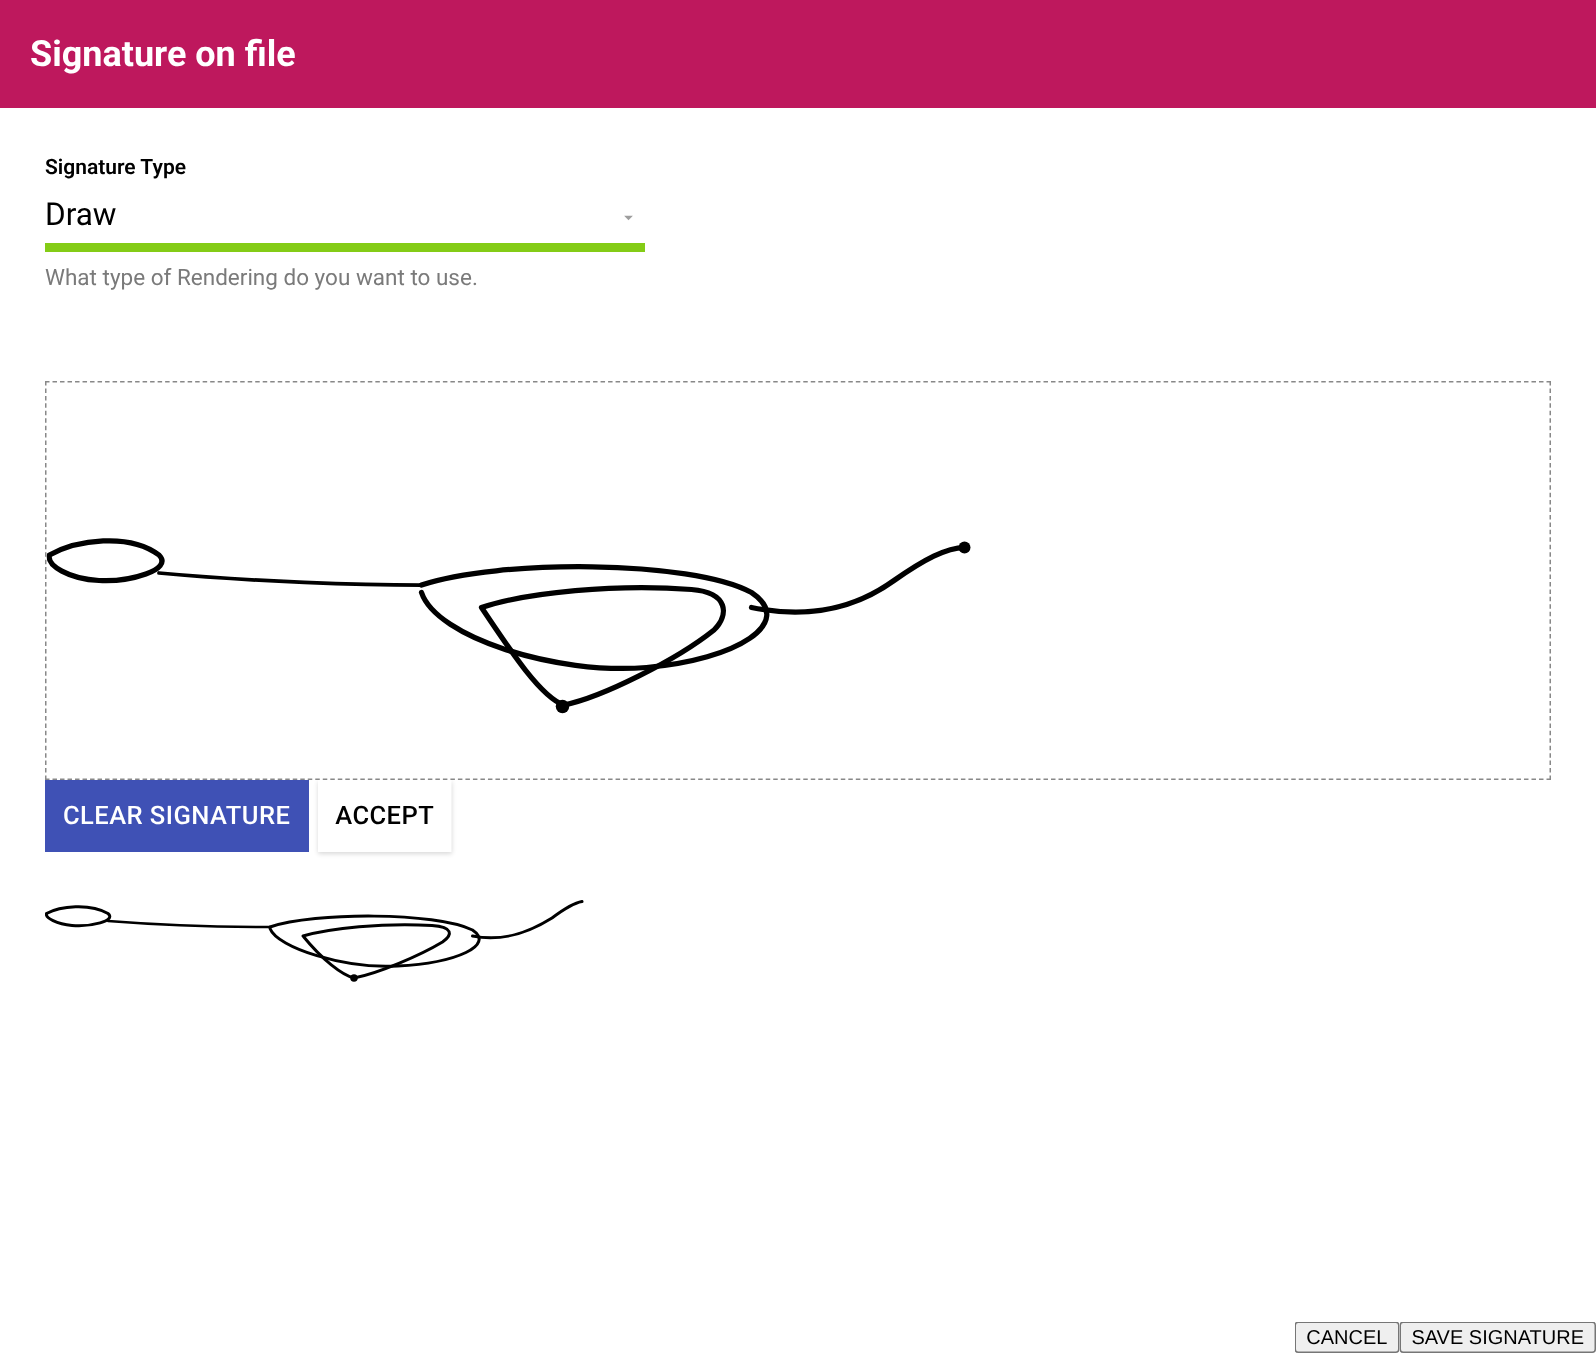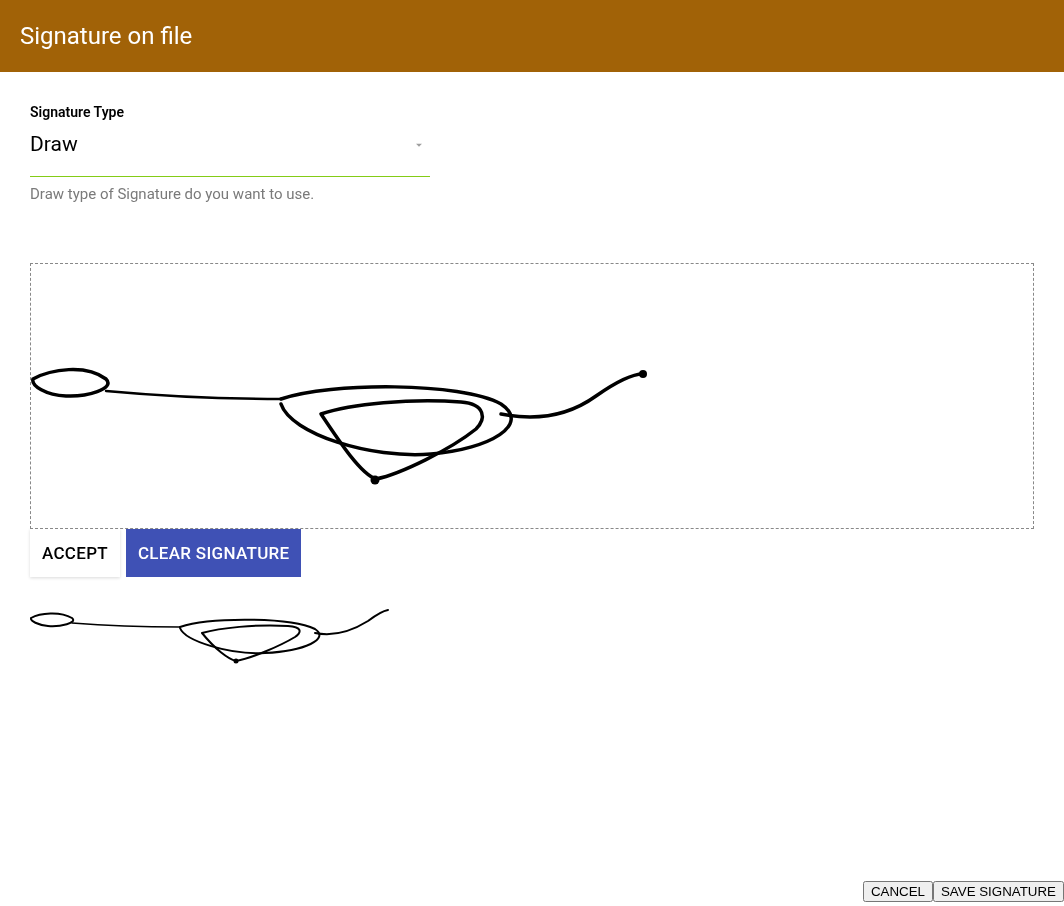--- a/index.html
+++ b/index.html
@@ -5,41 +5,41 @@
   * { box-sizing: border-box; }
   html, body {
     margin: 0;
     padding: 0;
     font-family: -apple-system, BlinkMacSystemFont, "Segoe UI", Roboto, Helvetica, Arial, sans-serif;
     background: #fff;
     color: #000;
     width: 1064px;
   }
   .header {
-    background: #a16207;
+    background: #be185d;
     color: #fff;
     font-size: 24px;
-    font-weight: 400;
+    font-weight: 700;
     padding: 22px 20px 22px 20px;
   }
   .content {
     padding: 20px 30px 20px 30px;
   }
   .field-label {
     font-size: 14px;
     color: #000000;
     font-weight: 600;
     margin-top: 12px;
     margin-bottom: 12px;
   }
   .select-wrapper {
     width: 400px;
     position: relative;
-    border-bottom: 1px solid #84cc16;
-    padding-bottom: 20px;
+    border-bottom: 6px solid #84cc16;
+    padding-bottom: 6px;
     cursor: pointer;
   }
   .select-value {
     font-size: 21px;
     color: #000;
   }
   .select-caret {
     position: absolute;
     right: 4px;
     top: 6px;
@@ -116,21 +116,21 @@
 
     <div class="select-wrapper">
       <span class="select-value">Draw</span>
       <span class="select-caret">
         <svg viewBox="0 0 24 24" fill="currentColor">
             <path d="M7 10l5 5 5-5z"></path>
           </svg>
       </span>
     </div>
 
-    <div class="hint">Draw type of Signature do you want to use.</div>
+    <div class="hint">What type of Rendering do you want to use.</div>
 
     <div class="canvas-box">
       <svg width="930" height="264" viewBox="0 0 930 264">
         <path d="M 2 115
                  C 20 105, 55 100, 75 115
                  C 85 125, 55 133, 35 132
                  C 15 131, 0 122, 2 115 Z" fill="none" stroke="#000" stroke-width="3.5" stroke-linecap="round"></path>
         <path d="M 75 127
                  C 140 133, 210 135, 250 135" fill="none" stroke="#000" stroke-width="2.5" stroke-linecap="round"></path>
         <path d="M 250 135
@@ -144,22 +144,22 @@
                  C 380 134, 320 140, 290 150" fill="none" stroke="#000" stroke-width="3.5" stroke-linecap="round"></path>
         <circle cx="344" cy="216" r="4.5" fill="#000"></circle>
         <path d="M 470 150
                  C 510 158, 540 150, 565 132
                  C 585 118, 600 110, 612 110" fill="none" stroke="#000" stroke-width="3.5" stroke-linecap="round"></path>
         <circle cx="612" cy="110" r="4" fill="#000"></circle>
       </svg>
     </div>
 
     <div class="btn-row">
+      <button class="btn btn-primary">CLEAR SIGNATURE</button>
       <button class="btn btn-secondary">ACCEPT</button>
-      <button class="btn btn-primary">CLEAR SIGNATURE</button>
     </div>
 
 
     <div class="final-render">
       <svg width="360" height="70" viewBox="0 0 360 70">
         <path d="M 1 17
                  C 10 12, 30 10, 42 17
                  C 48 22, 30 26, 18 25
                  C 8 24, 0 20, 1 17 Z" fill="none" stroke="#000" stroke-width="2" stroke-linecap="round"></path>
         <path d="M 42 22 C 80 25, 120 26, 150 26" fill="none" stroke="#000" stroke-width="1.6" stroke-linecap="round"></path>

